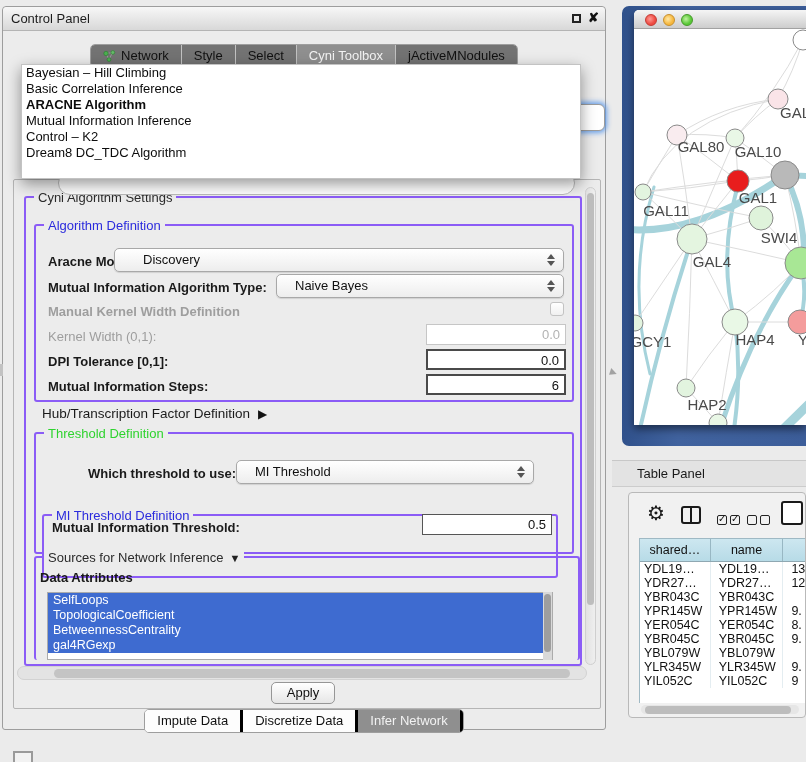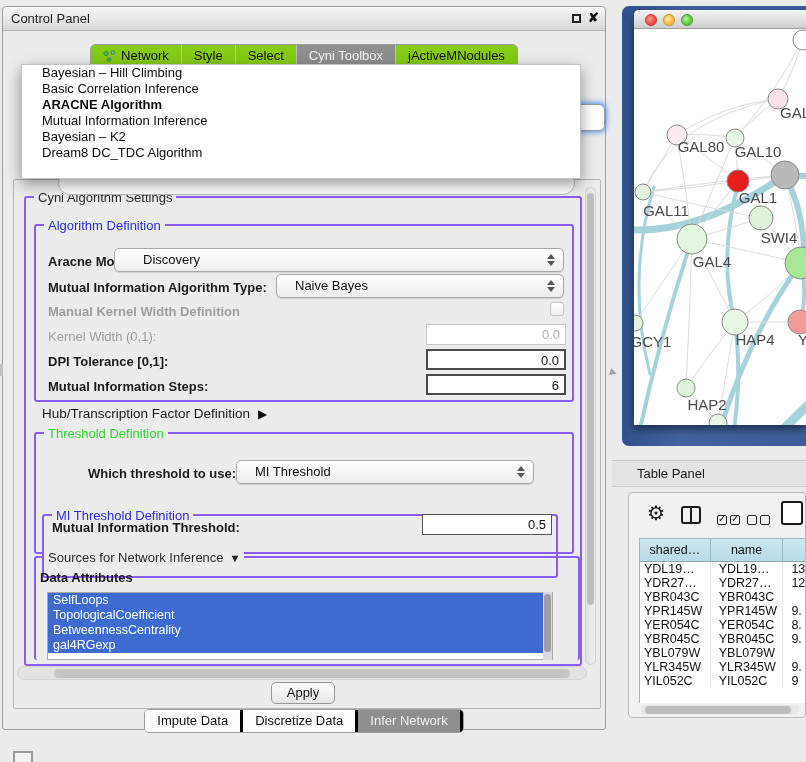--- a/index.html
+++ b/index.html
@@ -13,21 +13,21 @@
     background:linear-gradient(#f7f7f7,#d8d8d8); border-bottom:1px solid #b4b4b4;
     border-radius:4px 4px 0 0; }
   .cp-title { position:absolute; left:8px; top:4px; font-size:13px; color:#1c1c1c; }
   .cp-btn-restore { position:absolute; right:24px; top:7px; width:9px; height:9px;
     border:2px solid #222; background:transparent; }
   .cp-btn-close { position:absolute; right:6px; top:3px; font-size:13px; font-weight:bold; color:#111; }
 
   
   .tabstrip { position:absolute; left:0; right:0; top:37px; display:flex; justify-content:center; }
   .tabstrip-inner { display:flex; border:1px solid #9e9e9e; border-radius:5px; overflow:hidden; background:#fff; }
-  .tab { padding:3px 12px 4px 12px; font-size:13px; color:#111; background:#84cc16;
+  .tab { padding:3px 12px 4px 12px; font-size:13px; color:#111; background:#737373;
     border-right:1px solid #c2c2c2; display:flex; align-items:center; gap:5px; white-space:nowrap; }
   .tab:last-child { border-right:none; }
   .tab.selected { background:#8f8f8f; color:#f4f4f4; }
   .tab-icon { display:inline-block; width:13px; height:12px; }
 
   
   .outer-panel { position:absolute; left:10px; top:172px; width:588px; height:530px;
     border:1px solid #b5b5b5; background:#ececec; border-radius:2px; }
 
   .grp { position:absolute; border:2px solid #8b5cf6; border-radius:3px;padding-left:35px; }
@@ -78,21 +78,21 @@
   .apply-btn { position:absolute; left:268px; top:675px; width:64px; height:22px;
     background:linear-gradient(#ffffff,#e6e6e6); border:1px solid #969696; border-radius:5px;
     font-size:13px; color:#111; text-align:center; line-height:20px; }
 
   .bottom-tabstrip { position:absolute; left:0; right:0; top:702px; display:flex; justify-content:center; }
 
   
   .dropdown { position:absolute; left:18px; top:57px; width:560px; height:115px; background:#fff;
     border:1px solid #c3c3c3; box-shadow:0 5px 14px rgba(0,0,0,0.4); z-index:30; }
   .dd-placeholder { height:16px; text-align:center; color:#b9b9b9; font-size:13px; line-height:15px; }
-  .dd-item { height:16px; line-height:16px; font-size:13px; color:#0c0c0c; padding-left:20px; white-space:nowrap; }
+  .dd-item { height:16px; line-height:16px; font-size:13px; color:#0c0c0c; padding-left:4px; white-space:nowrap; }
   .dd-item.bold { font-weight:bold; }
 
   .hidden-combo { position:absolute; left:566px; top:97px; width:36px; height:27px; background:#fff;
     border:1px solid #9b9b9b; border-radius:6px; box-shadow:0 0 5px 2px rgba(95,155,235,0.9); z-index:5; }
   .hidden-field { position:absolute; left:55px; top:164px; width:517px; height:24px; background:#fdfdfd;
     border:1px solid #b9b9b9; border-radius:12px; z-index:5; }
 
   
   .net-frame { position:absolute; left:622px; top:6px; width:184px; height:440px;
     background:linear-gradient(90deg,#30518b,#40629e 30%,#3c5d99); border-radius:7px 0 0 7px; }
@@ -273,21 +273,21 @@
 
     <div class="hidden-combo"></div>
     <div class="hidden-field"></div>
 
     <div class="dropdown">
       <div>
           <div class="dd-item">Bayesian – Hill Climbing</div>
           <div class="dd-item">Basic Correlation Inference</div>
           <div class="dd-item bold">ARACNE Algorithm</div>
           <div class="dd-item">Mutual Information Inference</div>
-          <div class="dd-item">Bayesian – K2</div>
+          <div class="dd-item">Control – K2</div>
           <div class="dd-item">Dream8 DC_TDC Algorithm</div>
         </div>
     </div>
   </div>
 
   <div class="net-frame"></div>
   <div class="net-window">
     <div class="net-titlebar">
       <span class="tl red"></span>
       <span class="tl yellow"></span>

